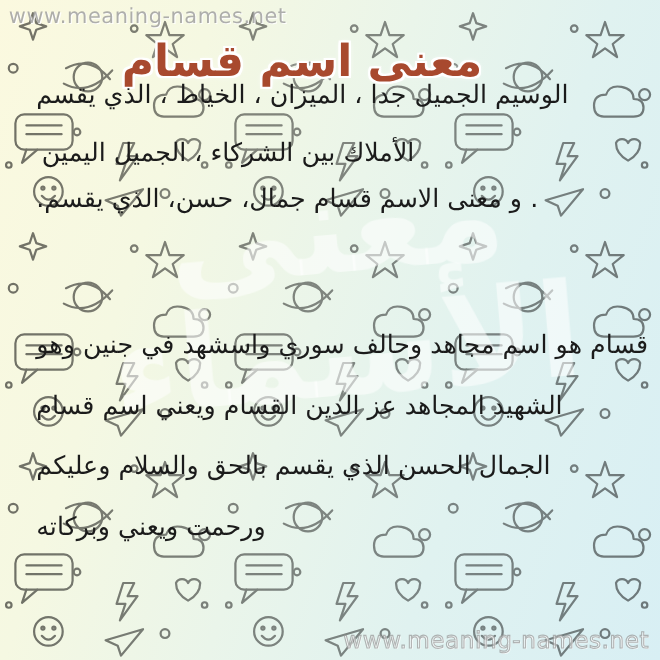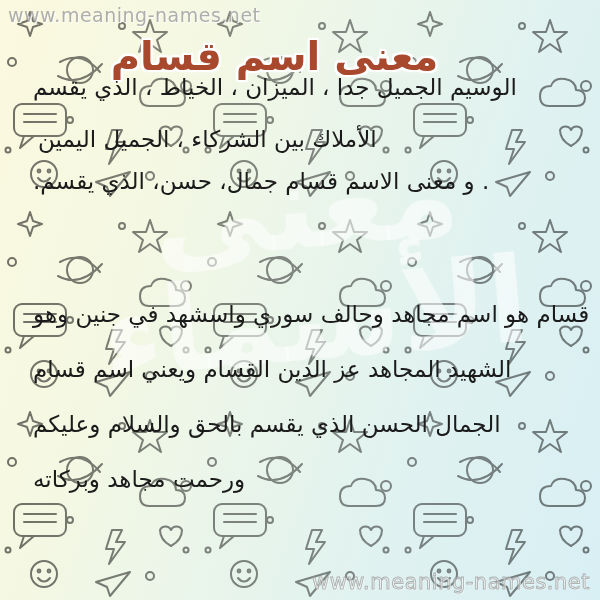--- a/index.html
+++ b/index.html
@@ -133,17 +133,17 @@
   <div class="wm-top">www.meaning-names.net</div>
 
   <h1 class="title">معنى اسم قسام</h1>
 
   <div class="text-line l1">الوسيم الجميل جدا ، الميزان ، الخياط ، الذي يقسم</div>
   <div class="text-line l2">الأملاك بين الشركاء ، الجميل اليمين</div>
   <div class="text-line l3">. و معنى الاسم قسام  جمال، حسن، الذي يقسم.</div>
   <div class="text-line l4">قسام هو اسم مجاهد وحالف سوري واسشهد في جنين وهو</div>
   <div class="text-line l5">الشهيد المجاهد عز الدين القسام ويعني اسم قسام</div>
   <div class="text-line l6">الجمال الحسن الذي يقسم بالحق والسلام وعليكم</div>
-  <div class="text-line l7">ورحمت مجاهد وبركاته</div>
+  <div class="text-line l7">ورحمت ويعني وبركاته</div>
 
   <div class="wm-bottom">www.meaning-names.net</div>
 
 </div>
 
 </body></html>

